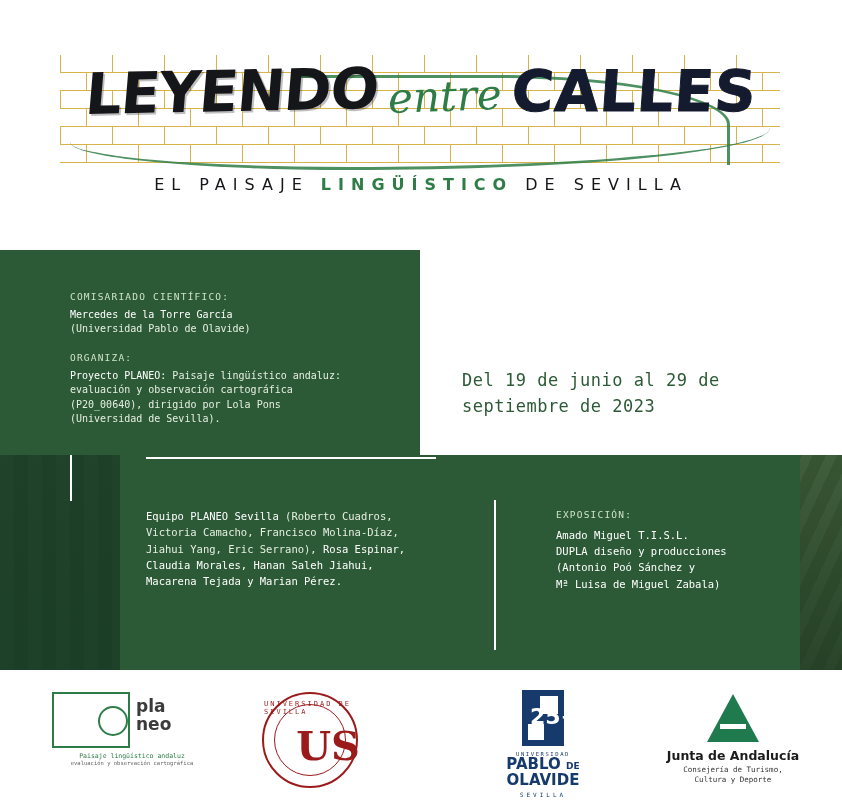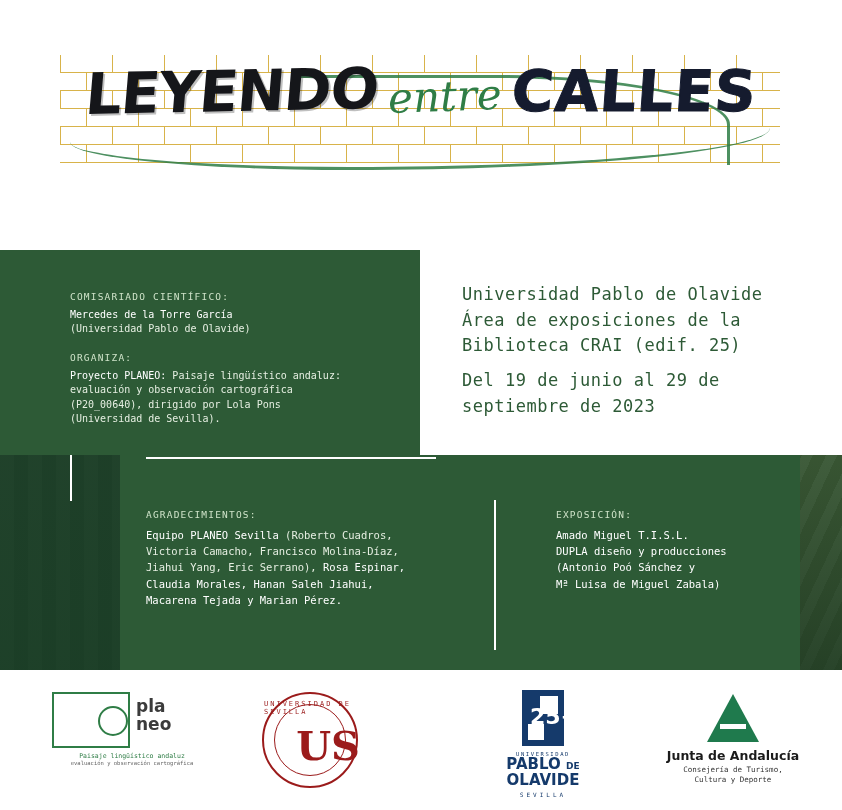--- a/index.html
+++ b/index.html
@@ -420,20 +420,23 @@
         </div>
       </div>
 
     <div class="swoosh"></div>
     <div class="swoosh2"></div>
 
     <div class="title-main">
       <span class="t-word1">LEYENDO</span><span class="t-word2">entre</span><span class="t-word3">CALLES</span>
     </div>
 
+    <div class="subtitle">
+      <span>EL  PAISAJE  </span><span class="hl">LINGÜÍSTICO</span><span>  DE  SEVILLA</span>
+    </div>
   </div>
 
   <div class="photo-left"></div>
   <div class="photo-right"></div>
 
   <div class="panel-a"></div>
   <div class="white-right"></div>
   <div class="panel-b"></div>
 
   <div class="credits">
@@ -447,36 +450,30 @@
       <div>
         <span class="c-strong">Proyecto PLANEO:</span>
         <span class="c-line">Paisaje lingüístico andaluz:</span>
       </div>
       <div class="c-line">evaluación y observación cartográfica</div>
       <div class="c-line">(P20_00640), dirigido por Lola Pons</div>
       <div class="c-line">(Universidad de Sevilla).</div>
     </div>
   </div>
 
-  <div class="venue">
-    <div>Universidad Pablo de Olavide</div>
-    <div>Área de exposiciones de la</div>
-    <div>Biblioteca CRAI (edif. 25)</div>
-  </div>
   <div class="dates">
     <div>Del 19 de junio al 29 de</div>
     <div>septiembre de 2023</div>
   </div>
 
   <div class="rule-v" style="left:70px; top:455px; height:46px;"></div>
   <div class="rule-h" style="left:146px; top:457px; width:290px;"></div>
   <div class="rule-v" style="left:494px; top:500px; height:150px;"></div>
 
   <div class="thanks">
-    <div class="c-head">AGRADECIMIENTOS:</div>
     <div>
       <span class="c-strong">Equipo PLANEO Sevilla</span><span class="c-line"> (Roberto Cuadros,</span>
     </div>
     <div class="c-line">Victoria Camacho, Francisco Molina-Díaz,</div>
     <div>
       <span class="c-line">Jiahui Yang, Eric Serrano), </span><span class="c-strong">Rosa Espinar,</span>
     </div>
     <div class="c-strong">Claudia Morales, Hanan Saleh Jiahui,</div>
     <div class="c-strong">Macarena Tejada y Marian Pérez.</div>
   </div>

